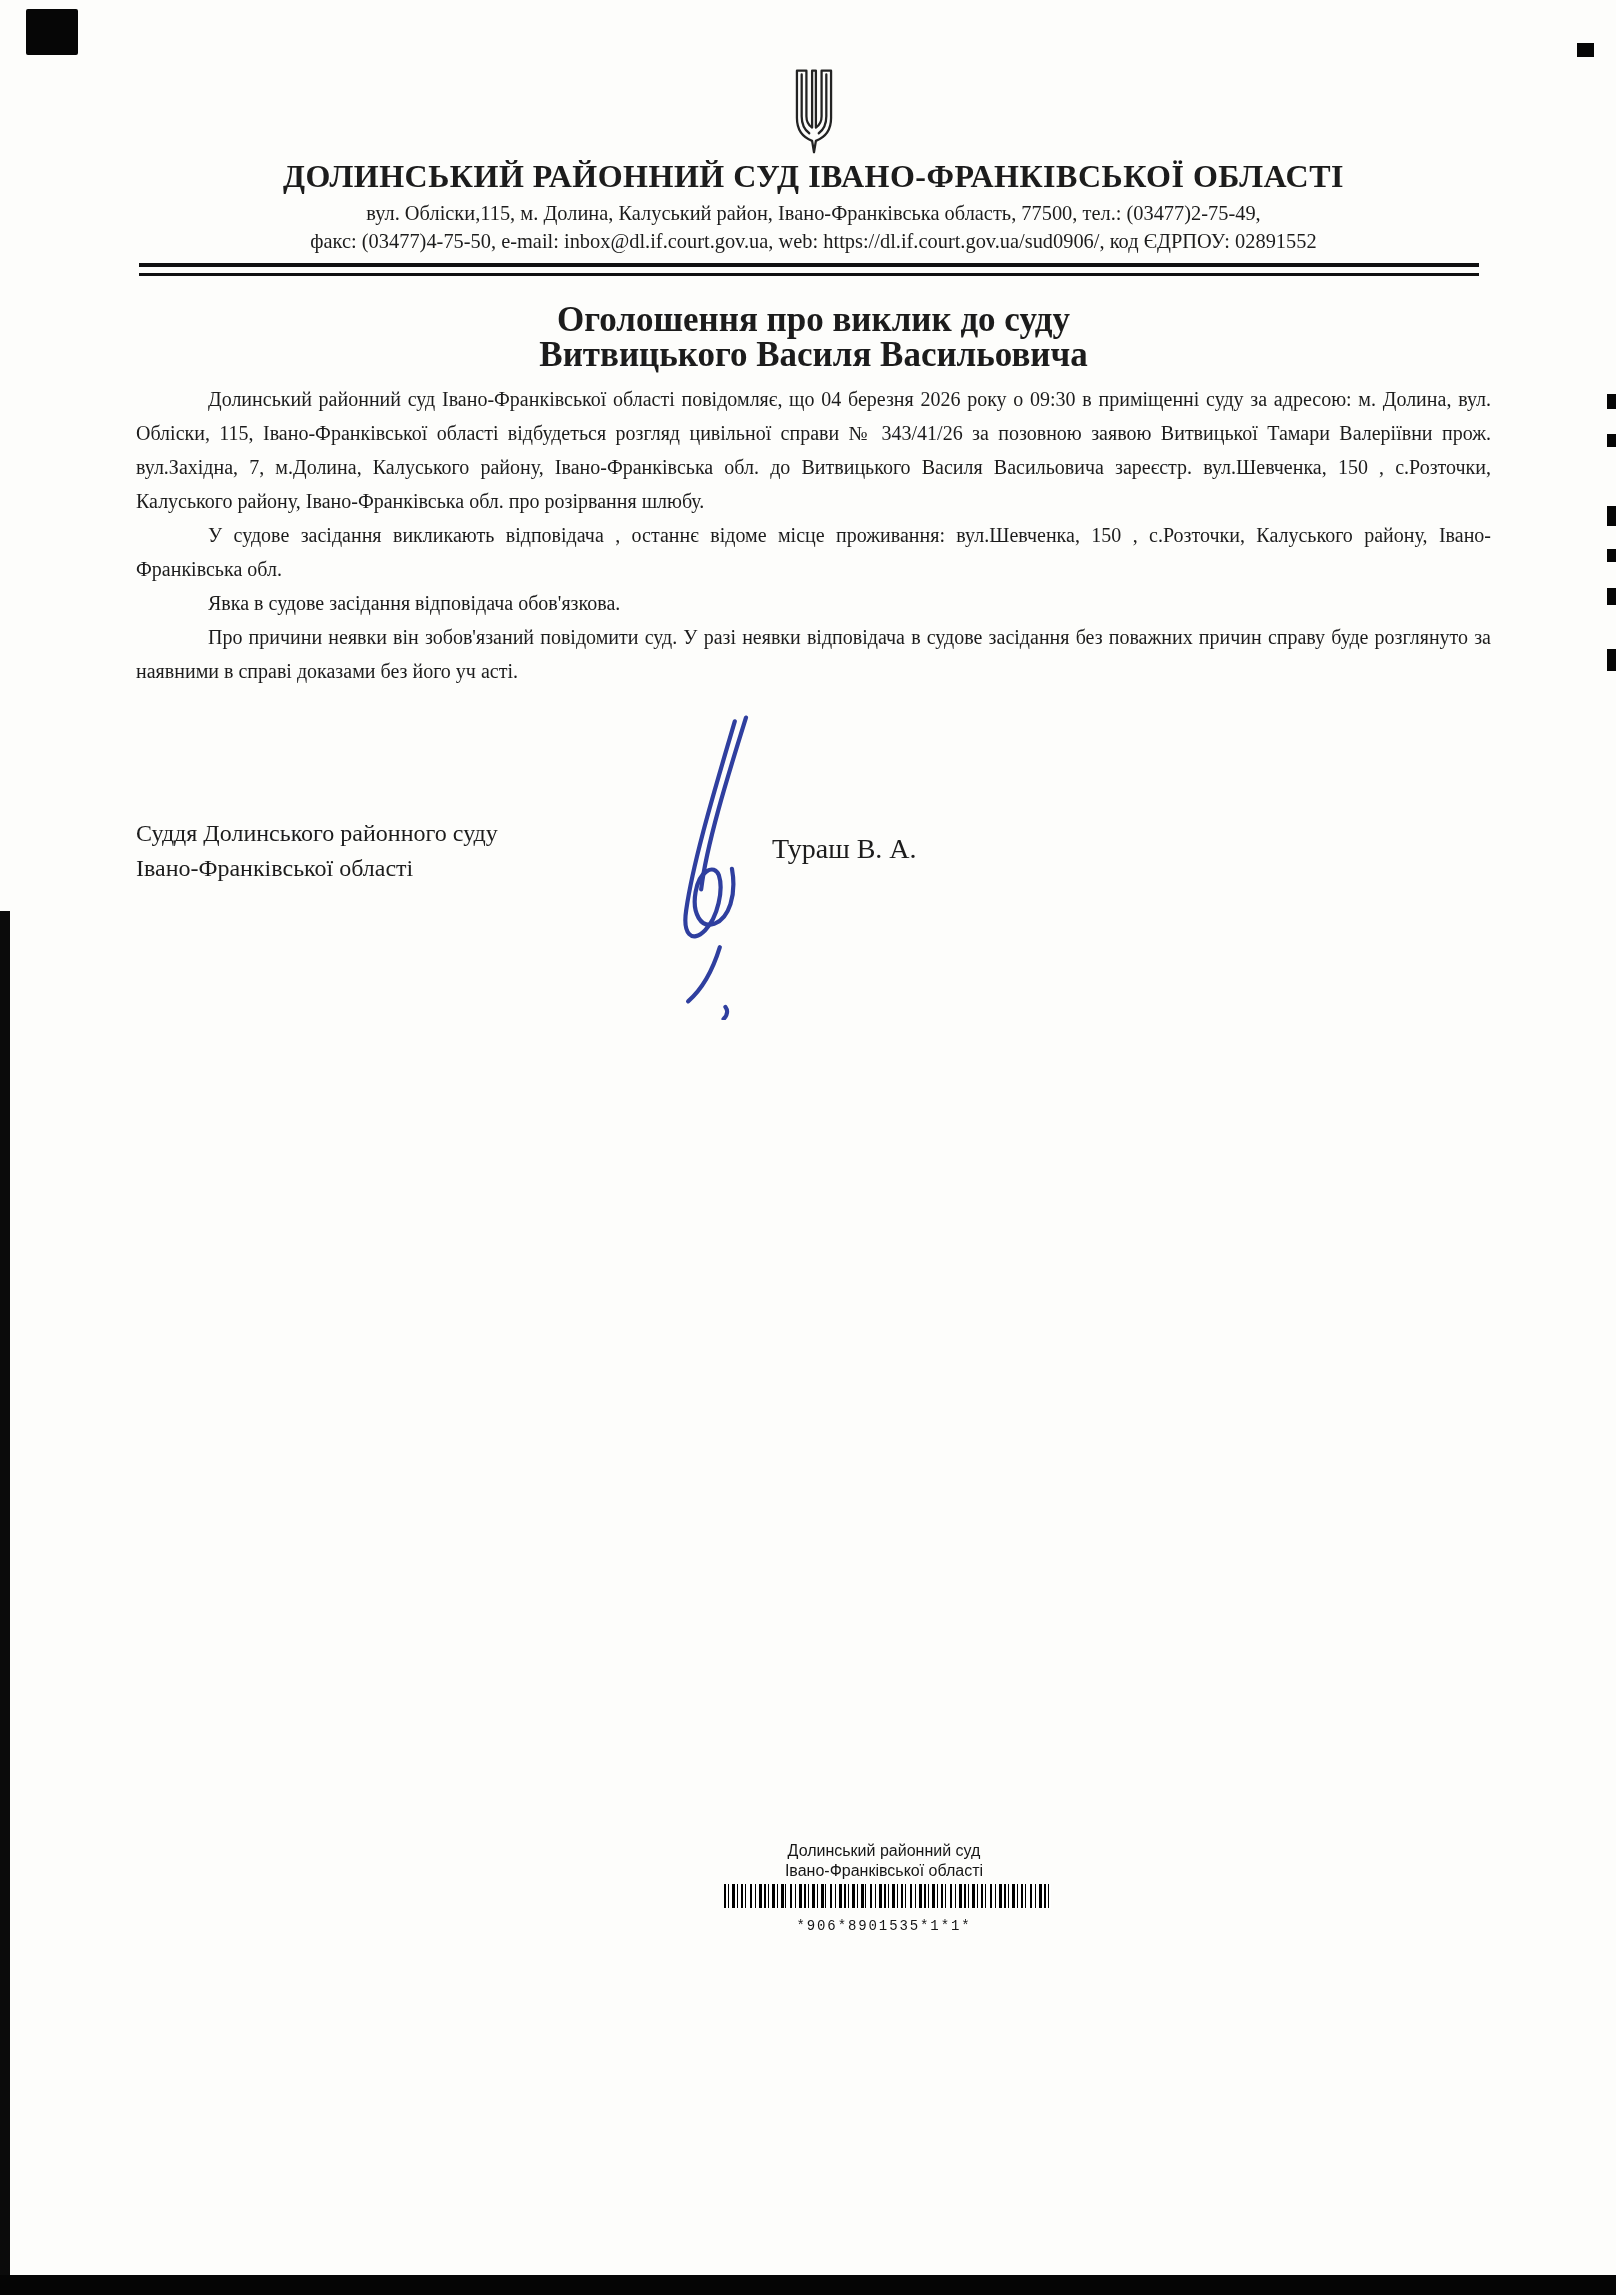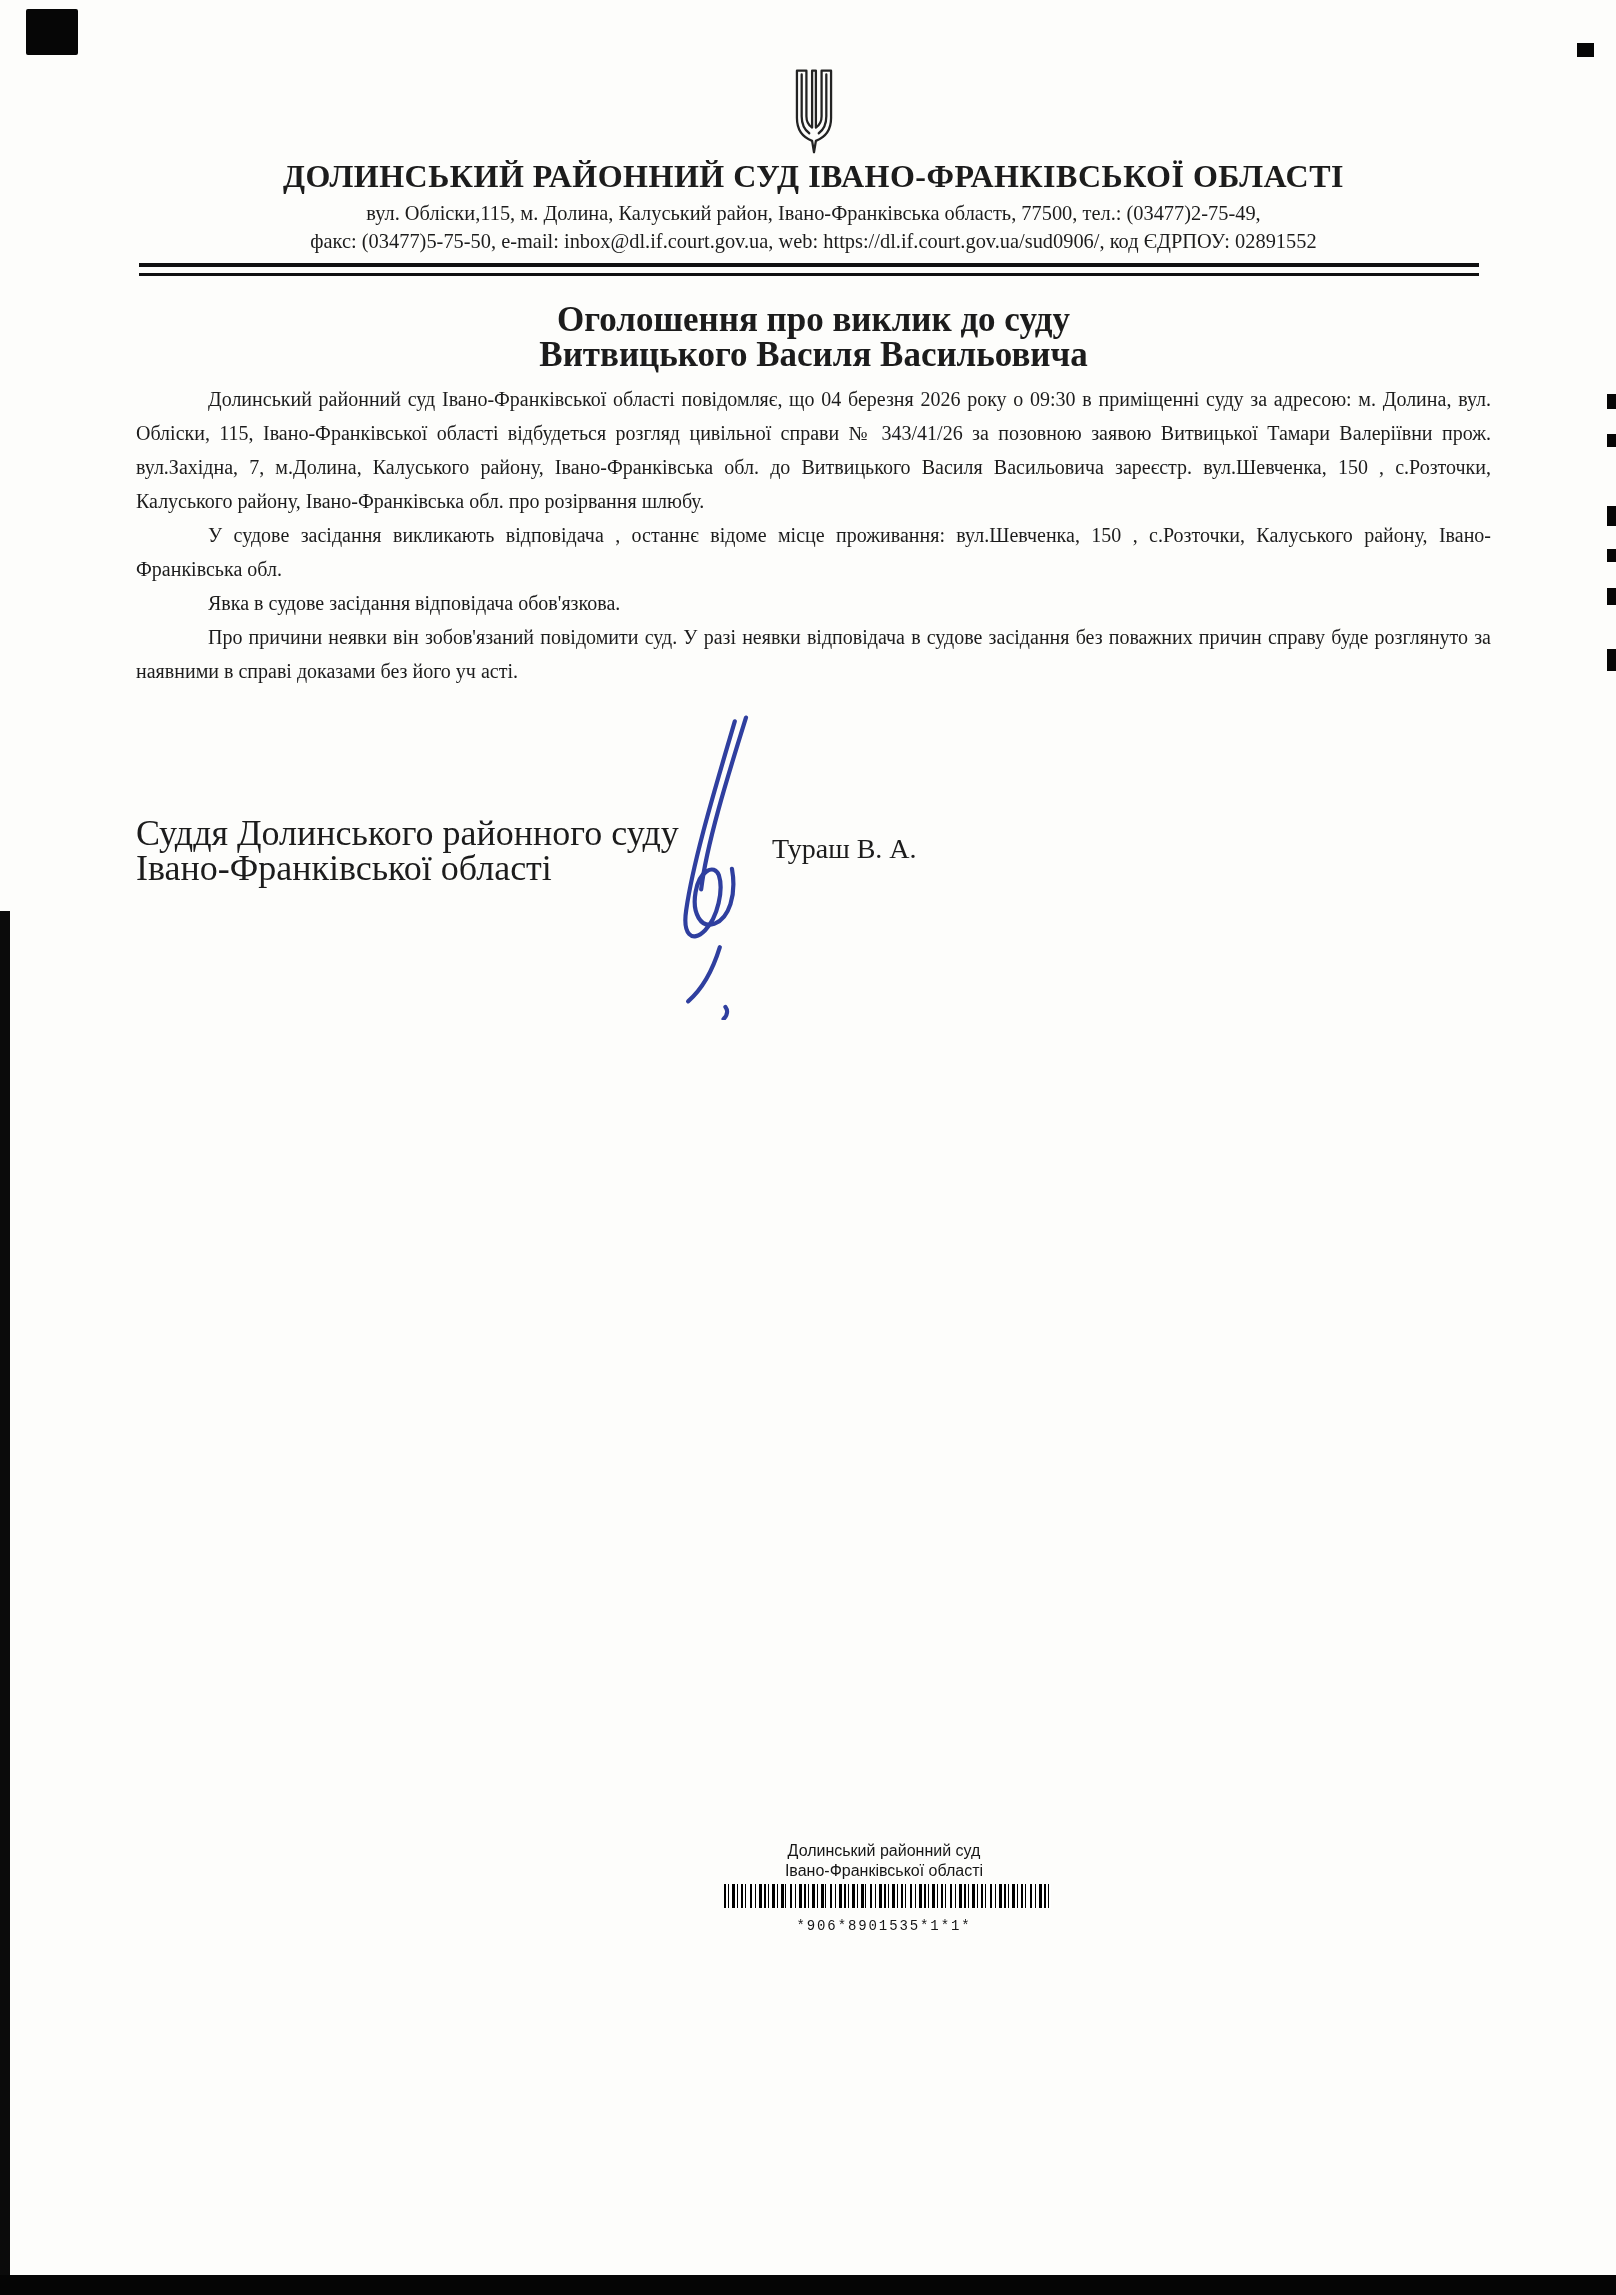--- a/index.html
+++ b/index.html
@@ -41,21 +41,21 @@
 
   .body-text {
     top:382px; left:126px; width:1365px;
     font-size:20px; line-height:34px;
     text-align:justify;
   }
   .body-text p { text-indent:72px; margin:0; }
 
   .judge-block {
     top:816px; left:126px;
-    font-size:36px; line-height:35px;
+    font-size:24px; line-height:35px;
   }
   .judge-name {
     top:833px; left:762px;
     font-size:28px;
   }
 
   .signature-wrap { top:712px; left:603px; width:195px; height:308px; }
 
   .stamp-block {
     top:1841px; left:714px; width:330px;
@@ -109,21 +109,21 @@
         <path d="M19,10 V54 Q19,66 27,72" stroke="#232323"></path>
         <path d="M45,10 V54 Q45,66 37,72" stroke="#232323"></path>
       </g>
     </svg>
   </div>
 
   <div class="abs centerline court-name">ДОЛИНСЬКИЙ РАЙОННИЙ СУД  ІВАНО-ФРАНКІВСЬКОЇ ОБЛАСТІ</div>
 
   <div class="abs centerline addr addr1">вул. Обліски,115, м. Долина, Калуський район, Івано-Франківська область, 77500, тел.: (03477)2-75-49,</div>
 
-  <div class="abs centerline addr addr2"><span>факс: (03477)5-75-50, e-mail: </span><span class="u">inbox@dl.if.court.gov.ua</span><span>, web: </span><span class="u">https://dl.if.court.gov.ua/sud0906/</span><span>, код ЄДРПОУ:  02891552</span></div>
+  <div class="abs centerline addr addr2"><span>факс: (03477)4-75-50, e-mail: </span><span class="u">inbox@dl.if.court.gov.ua</span><span>, web: </span><span class="u">https://dl.if.court.gov.ua/sud0906/</span><span>, код ЄДРПОУ:  02891552</span></div>
 
   <div class="abs rule"></div>
 
   <div class="abs centerline doc-title">
     <div>Оголошення про виклик до суду</div>
     <div>Витвицького Василя Васильовича</div>
   </div>
 
   <div class="abs body-text">
     <p>Долинський районний суд Івано-Франківської області повідомляє, що 04 березня 2026 року о 09:30 в приміщенні суду за адресою: м. Долина, вул. Обліски, 115, Івано-Франківської області відбудеться розгляд цивільної справи № 343/41/26 за позовною заявою  Витвицької Тамари Валеріївни прож. вул.Західна, 7, м.Долина, Калуського району, Івано-Франківська обл. до Витвицького Василя Васильовича зареєстр. вул.Шевченка, 150 , с.Розточки, Калуського району, Івано-Франківська обл. про розірвання шлюбу.</p>

